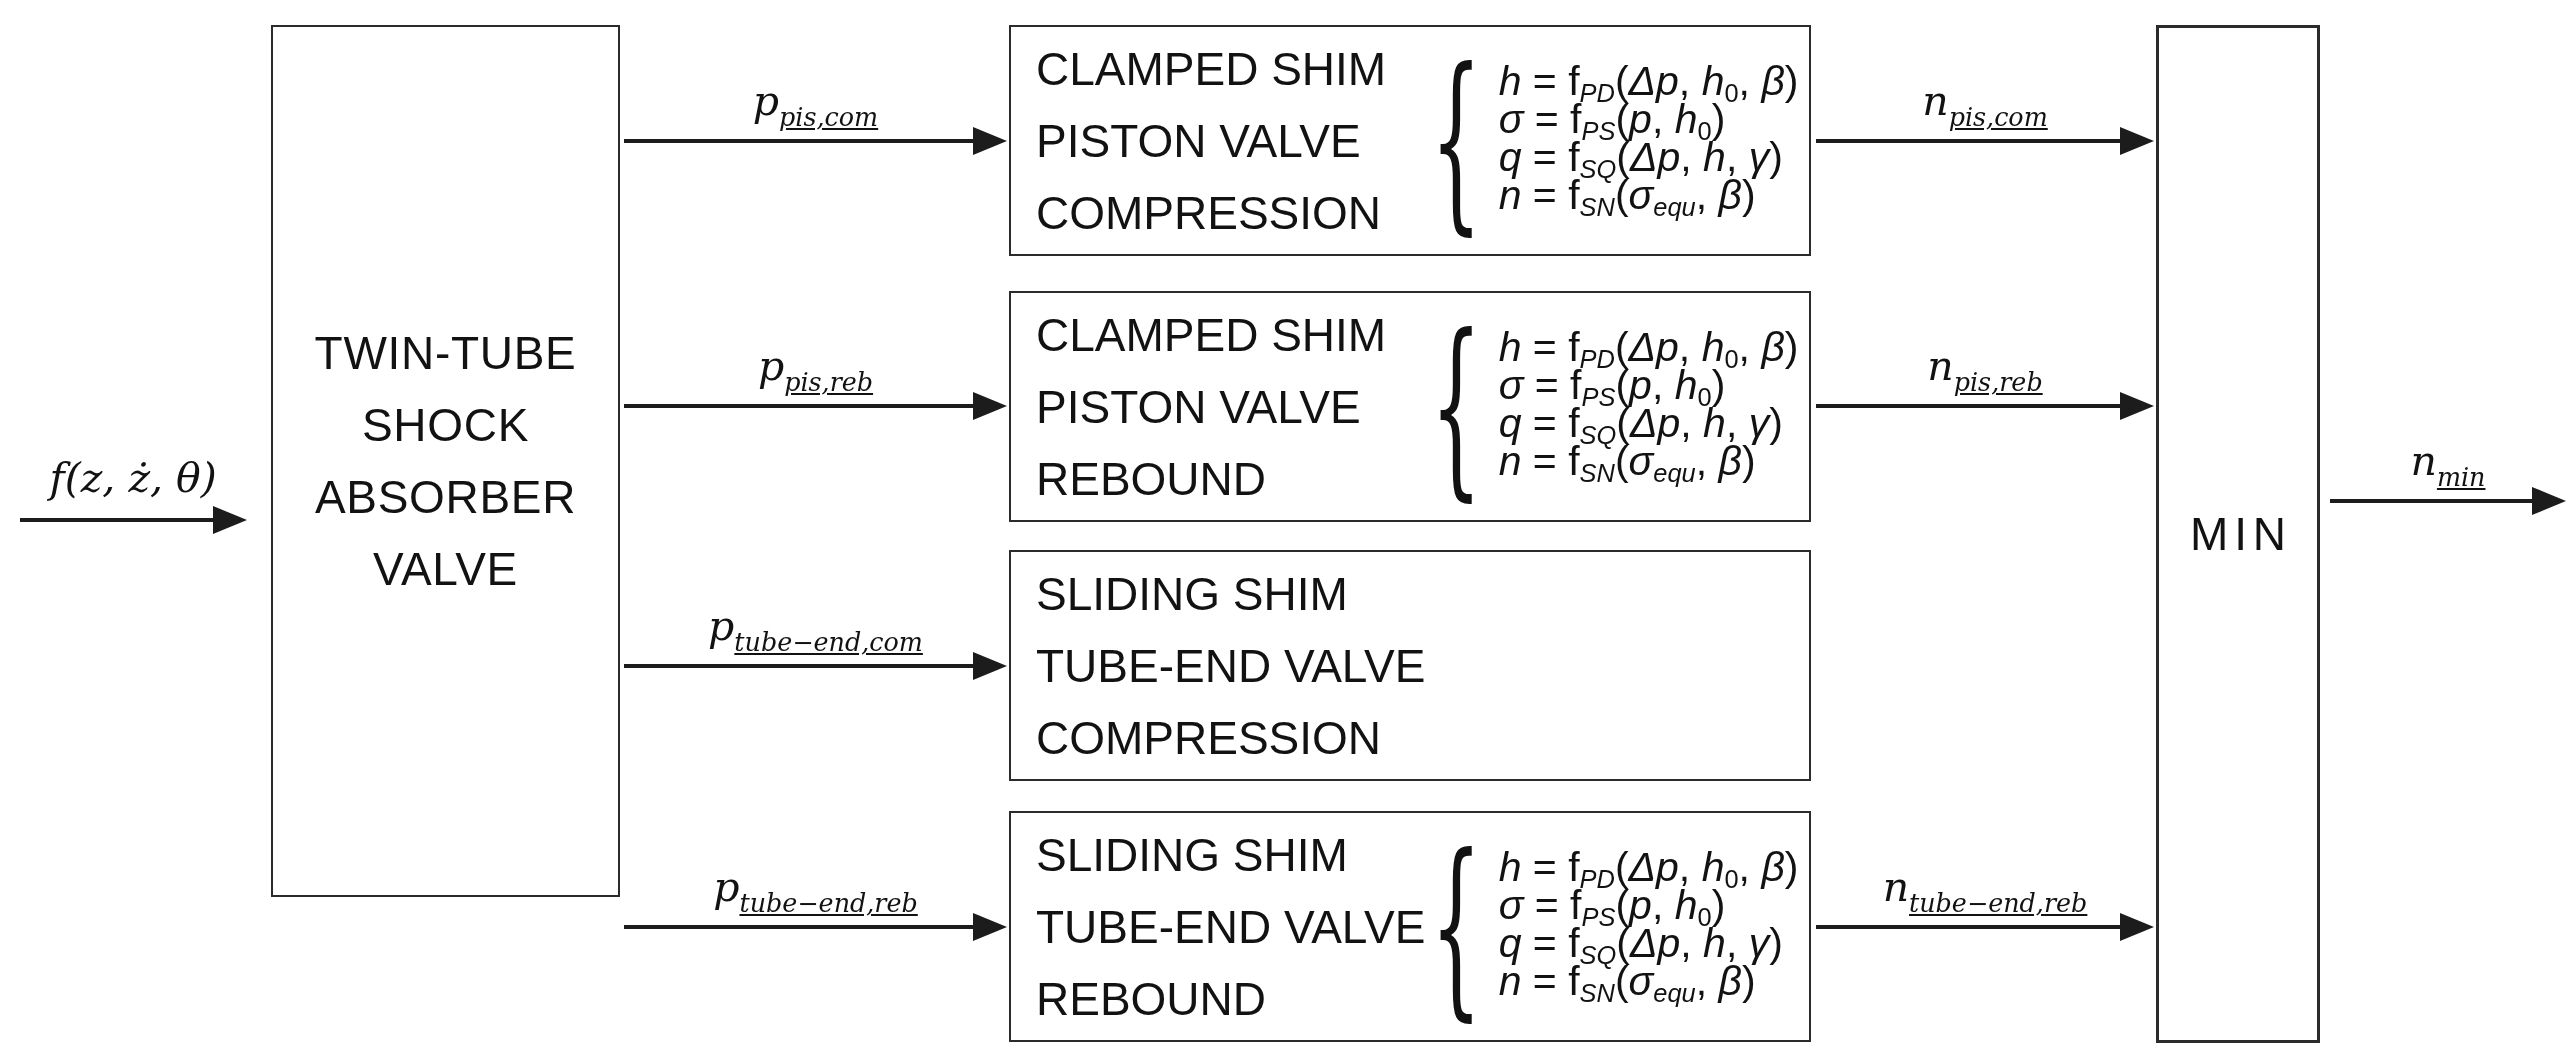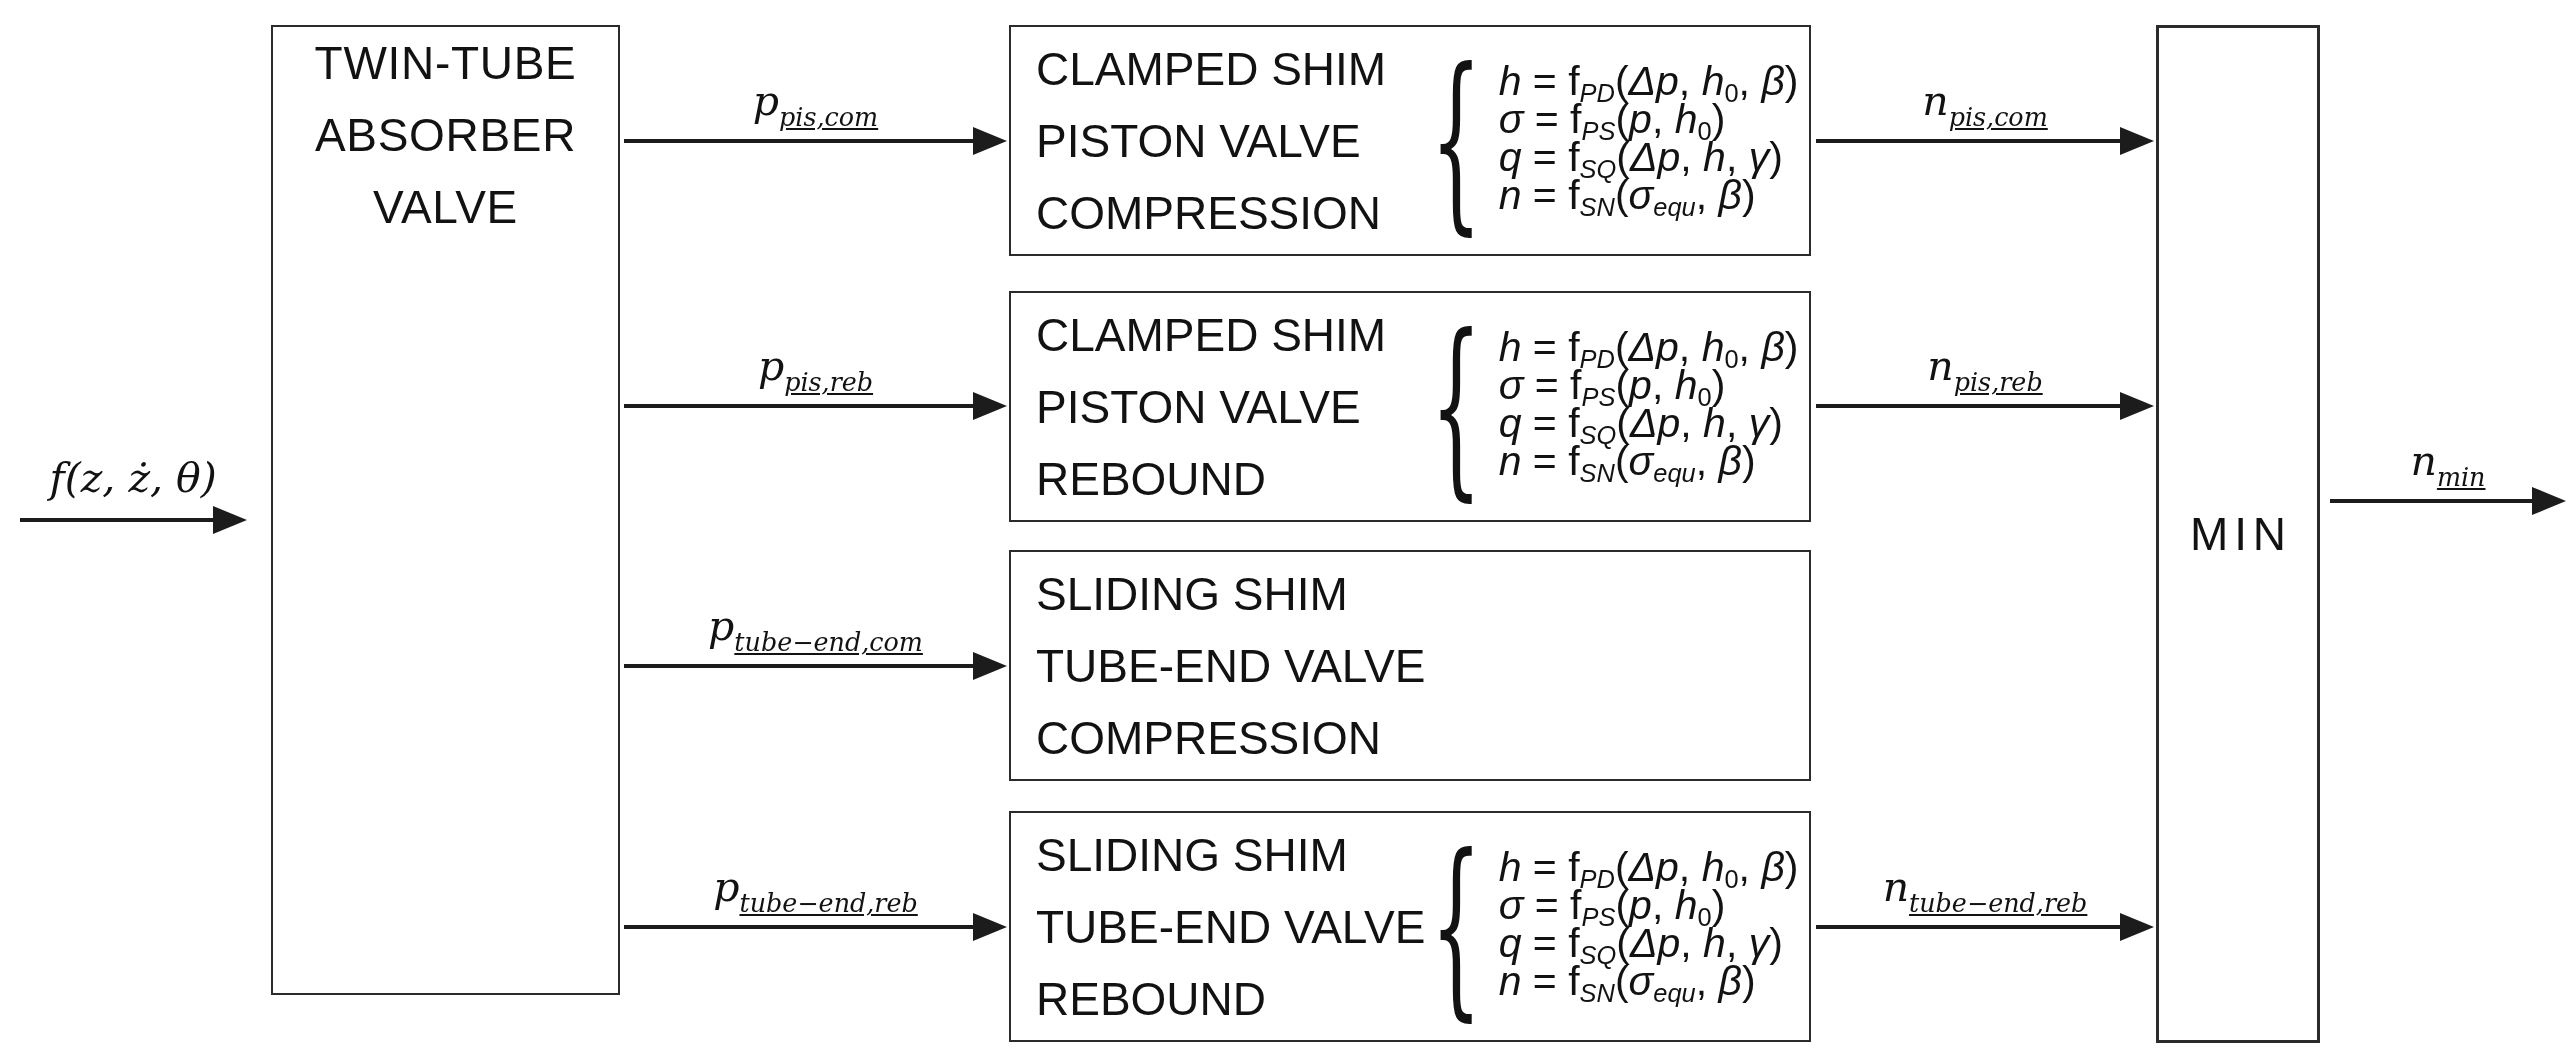--- a/index.html
+++ b/index.html
@@ -17,21 +17,21 @@
     color:var(--text);
     overflow:hidden;
   }
   
   .box{
     position:absolute;
     border:2.6px solid var(--border);
     background:#ffffff;
     box-sizing:border-box;
   }
-  #model-box{left:271px; top:25px; width:349px; height:970px; display:flex; justify-content:center;}
+  #model-box{left:271px; top:25px; width:349px; height:872px; display:flex; align-items:center; justify-content:center;}
   .model-title{
     font-size:46px; line-height:72px; text-align:center; letter-spacing:0.7px; white-space:nowrap;
   }
   .model-title div{display:block;}
   .valve-box{left:1009px; width:802px; height:231px;}
   #valve-0{top:25px;}
   #valve-1{top:291px;}
   #valve-2{top:550px;}
   #valve-3{top:811px;}
   .valve-title{
@@ -92,20 +92,21 @@
       <span>(z, ż, θ)</span>
   </div>
   <div class="arrow" style="left:19.7px; top:505px; width:227px;">
     <span class="shaft"></span>
       <span class="head"></span>
   </div>
 
   <div class="box" id="model-box">
     <div class="model-title">
       <div>TWIN-TUBE</div>
+      <div>SHOCK</div>
       <div>ABSORBER</div>
       <div>VALVE</div>
     </div>
   </div>
 
   <div class="mlabel" style="left:624px; top:54px; width:383px;">
     <span>p</span>
       <span class="msub">pis,com</span>
   </div>
   <div class="arrow" style="left:624px; top:126px; width:383px;">

